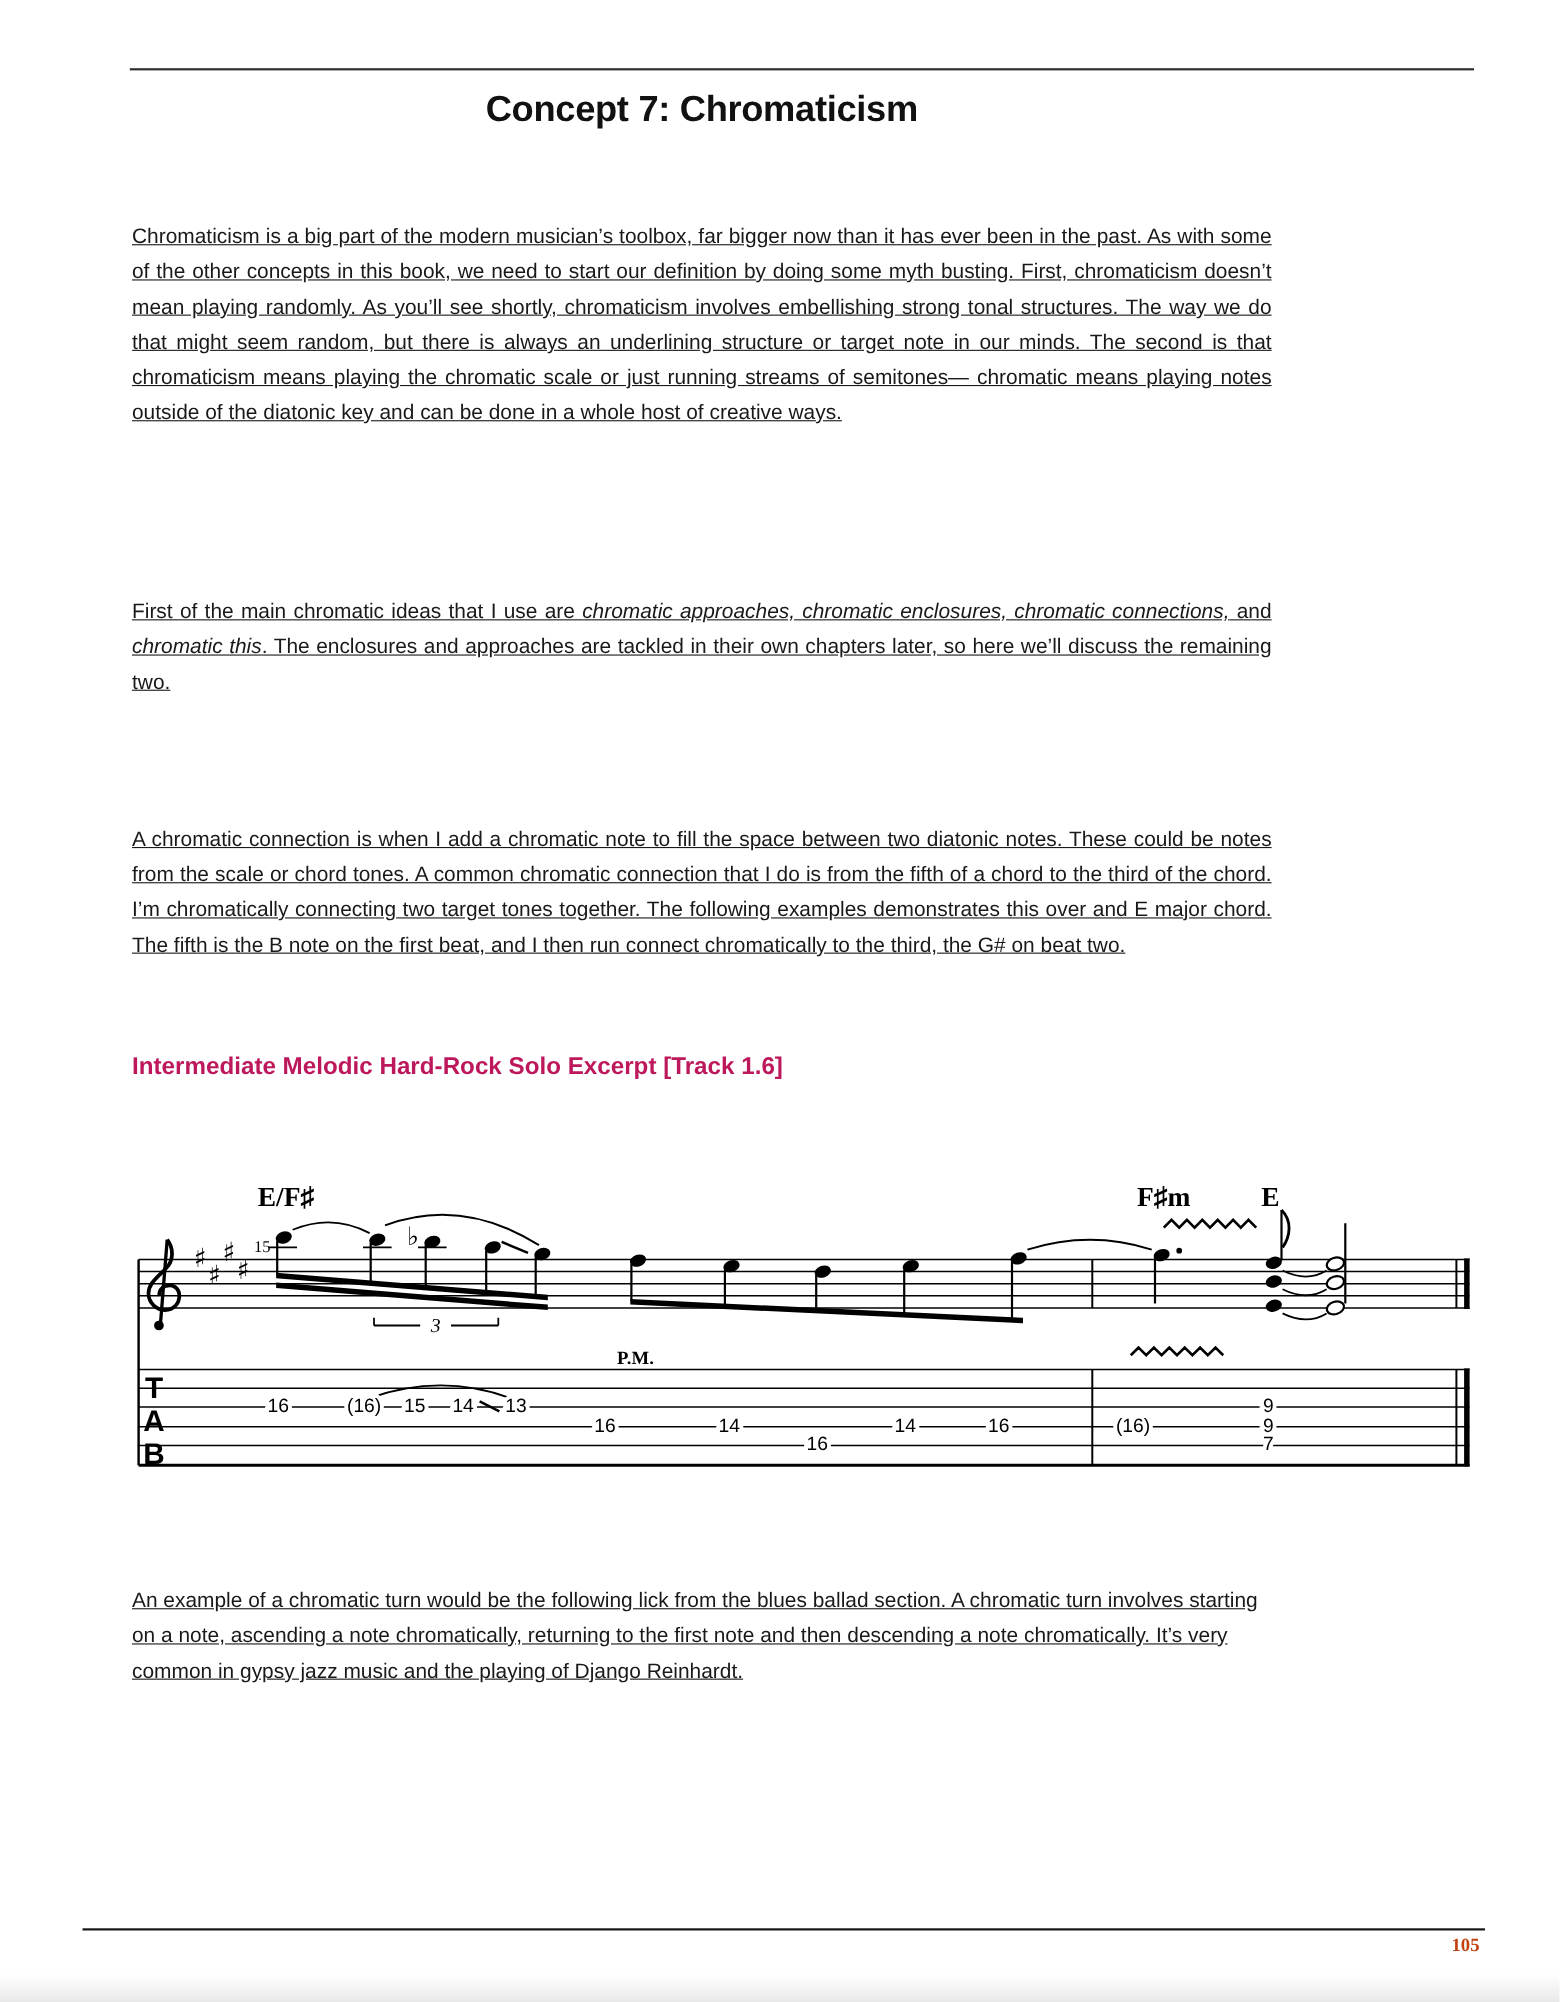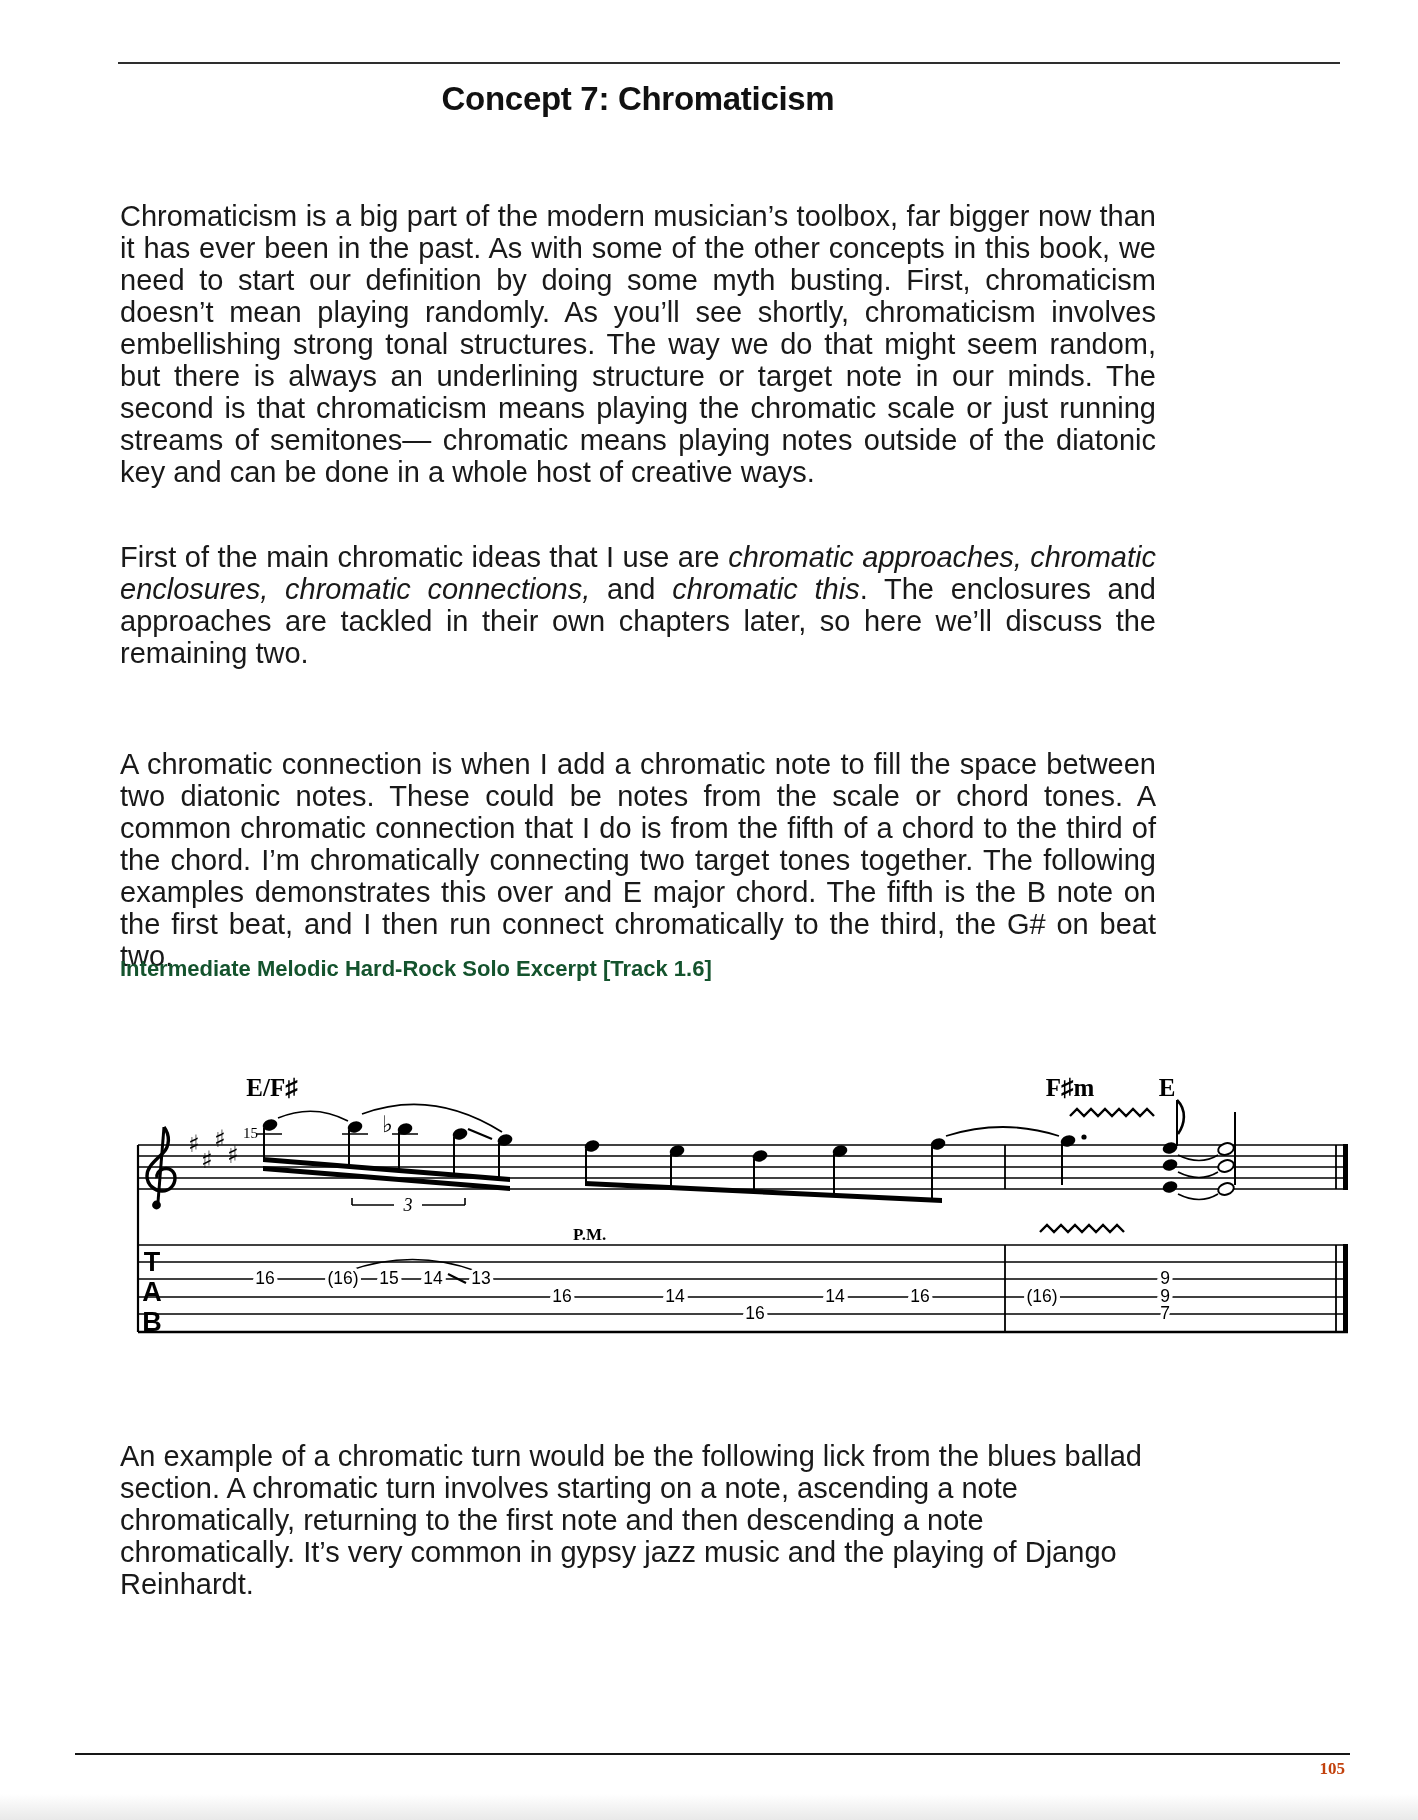--- a/index.html
+++ b/index.html
@@ -9,32 +9,32 @@
   }
   .rule{position:absolute;height:0;border-top:2px solid #2e2e2e;}
   .rule-top{left:118px;top:62px;width:1222px;}
   .rule-bottom{left:75px;top:1753px;width:1275px;border-top-color:#161616;}
   .doc-title{
     position:absolute;left:120px;top:80px;width:1036px;margin:0;
     text-align:center;font-size:33px;font-weight:bold;letter-spacing:-0.3px;color:#111;
   }
   .para{
     position:absolute;left:120px;width:1036px;margin:0;
-    font-size:29px;line-height:32px;text-align:justify;color:#191919;
+    font-size:19px;line-height:32px;text-align:justify;color:#191919;text-decoration:underline;
   }
   .para.p1{top:200px;}
   .para.p2{top:541px;}
   .para.p3{top:748px;}
   .para.p4{top:1440px;text-align:left;}
   .para em{font-style:italic;}
   .example-heading{
     position:absolute;left:120px;top:954px;width:1036px;margin:0;
-    font-size:22px;line-height:30px;font-weight:bold;color:#14532d;
-  }
-  .music-wrap{position:absolute;left:130px;top:1052px;width:1250px;height:300px;text-align:center;}
+    font-size:22px;line-height:30px;font-weight:bold;color:#be185d;
+  }
+  .music-wrap{position:absolute;left:118px;top:1052px;width:1250px;height:300px;text-align:center;}
   .page-number{
     position:absolute;left:1245px;top:1759px;width:100px;text-align:right;
     font-family:"Liberation Serif","DejaVu Serif",serif;font-weight:bold;font-size:17px;color:#c2410c;
   }
   .page-edge{
     position:absolute;left:0;bottom:0;width:1418px;height:26px;
     background:linear-gradient(#ffffff, #e9e9e9);
   }
   
   text{fill:#000;}

